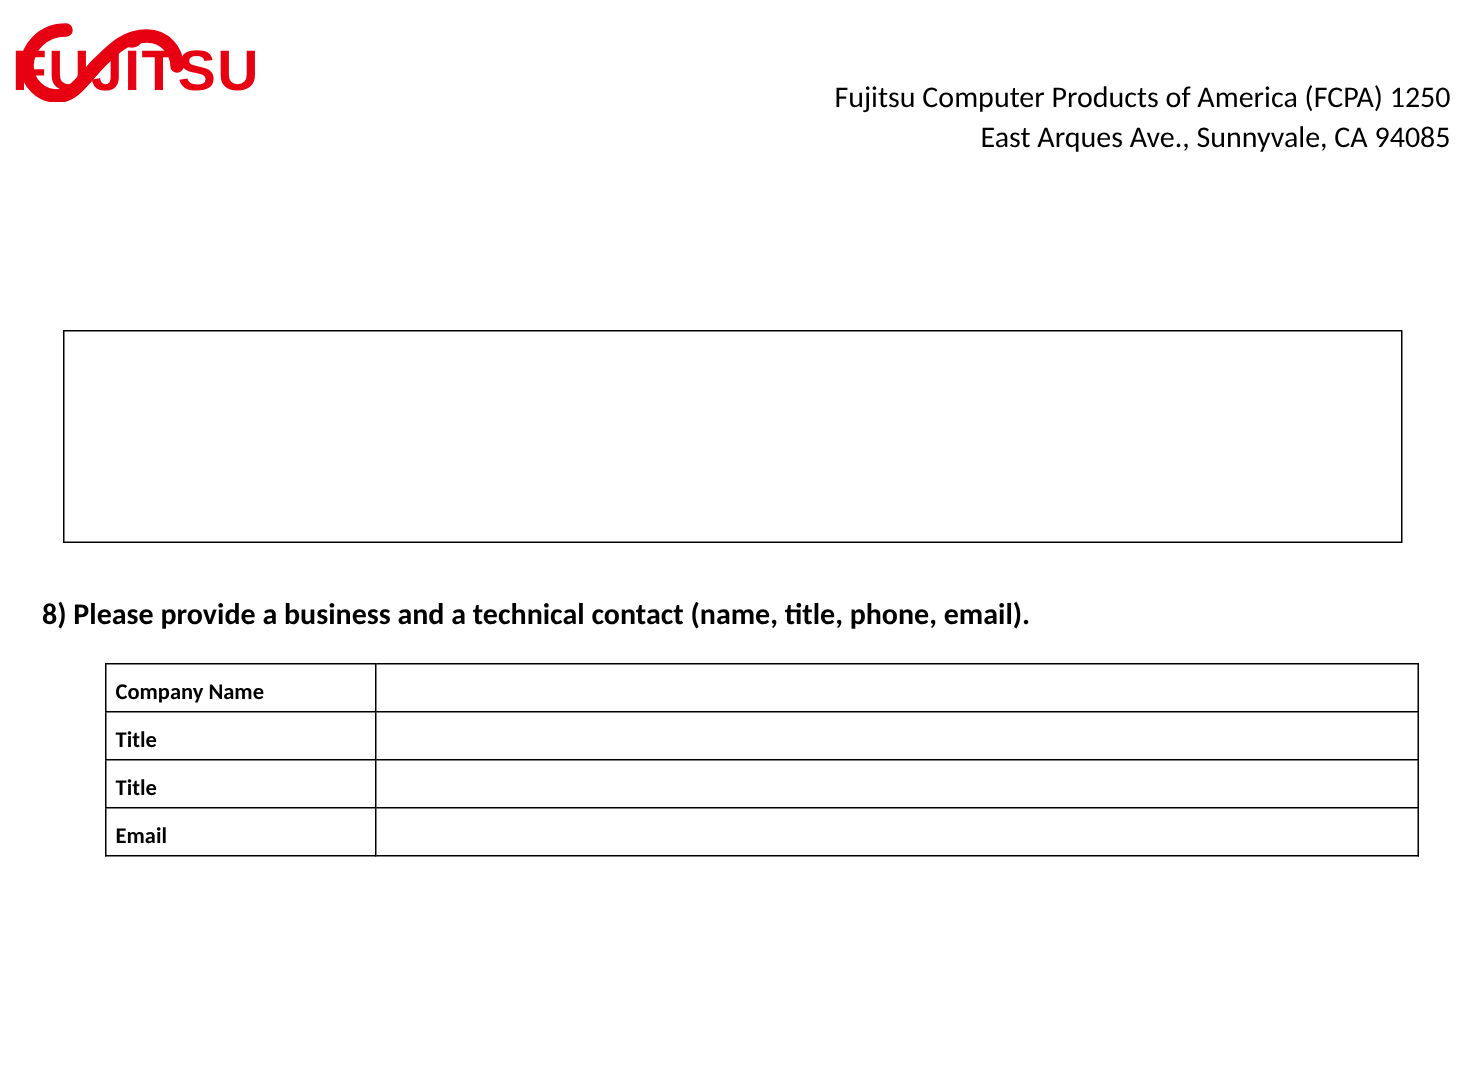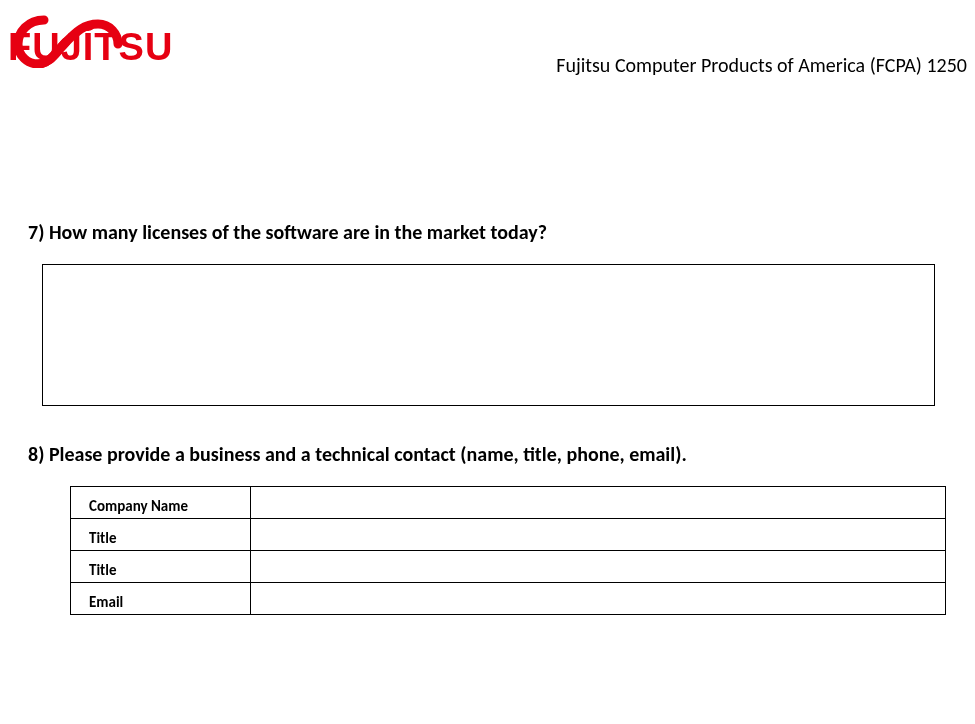--- a/index.html
+++ b/index.html
@@ -43,21 +43,21 @@
       margin-bottom: 36px;
     }
     .contact-table {
       border-collapse: collapse;
       margin-left: 42px;
       width: 876px;
     }
     .contact-table td {
       border: 1.5px solid #000;
       height: 32px;
-      padding: 3px 18px;
+      padding: 3px 6px;
       vertical-align: bottom;
       font-size: 15px;
       font-weight: bold;
     }
     .contact-table td.label-cell { width: 180px; }
     .contact-table td.value-cell { width: auto; font-weight: normal; }
   </style>
 </head>
 <body>
 
@@ -66,25 +66,25 @@
 
     <path d="M36 10 C20 10 10 22 10 34 C10 46 20 54 30 54 C42 54 48 42 58 32 C68 22 76 14 90 14 C102 14 110 24 110 34" fill="none" stroke="#e60012" stroke-width="9" stroke-linecap="round"></path>
     <path d="M58 32 C48 42 42 54 30 54" fill="none" stroke="#e60012" stroke-width="9" stroke-linecap="round"></path>
 
     <text x="0" y="50" font-family="Arial, sans-serif" font-weight="bold" font-size="38" fill="#e60012" letter-spacing="1">FUJĬTSU</text>
   </svg>
 </div>
 
 <div class="header-info">
   <div>Fujitsu Computer Products of America (FCPA) 1250</div>
+  <div>East Arques Ave., Sunnyvale, CA 94085</div>
 </div>
 
 <div class="content">
 
-  <div class="q-label">7) How many licenses of the software are in the market today?</div>
   <div class="answer-box"></div>
 
   <div class="q-label">8) Please provide a business and a technical contact (name, title, phone, email).</div>
 
   <table class="contact-table">
     <tbody>
         <tr>
       <td class="label-cell">Company Name</td>
       <td class="value-cell"></td>
     </tr>

